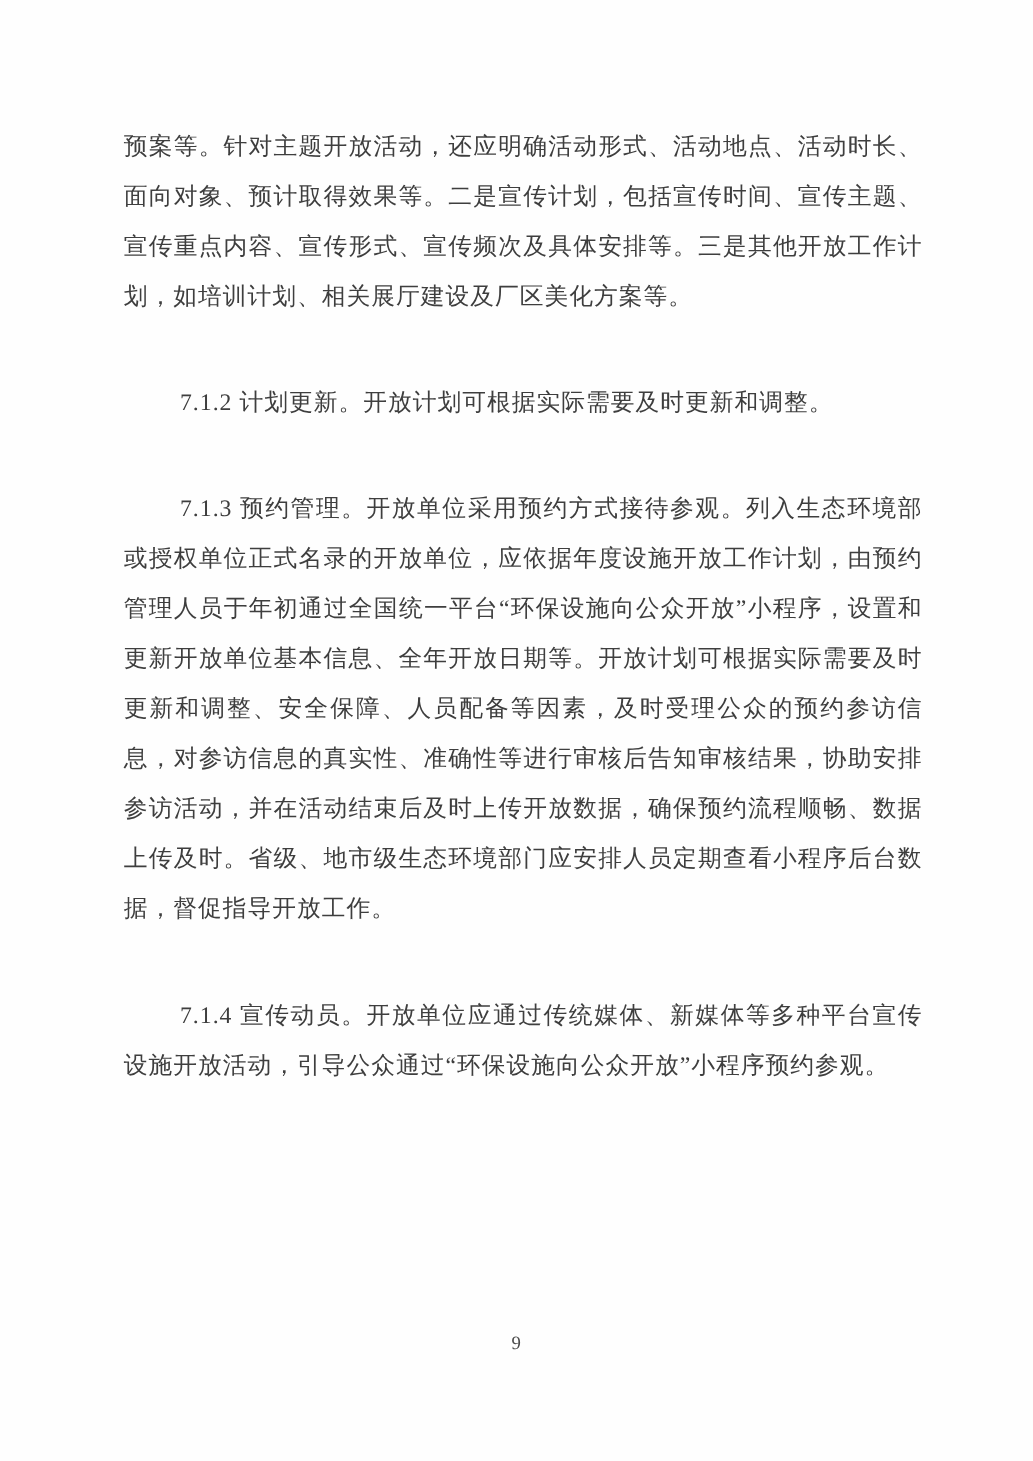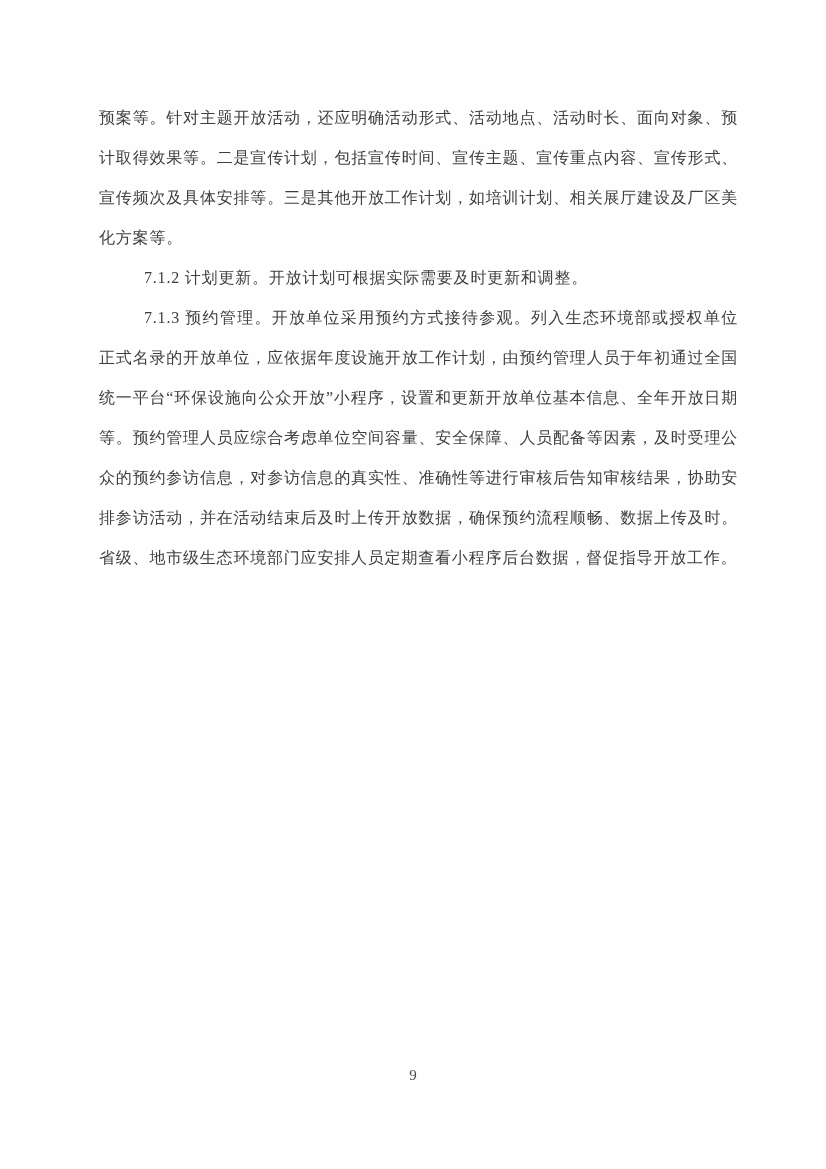--- a/index.html
+++ b/index.html
@@ -23,31 +23,32 @@
     background: #fefefe;
   }
   .content {
     position: absolute;
     left: 99px;
     top: 98px;
     width: 639px;
   }
   .para {
     margin: 0;
-    font-size: 16px;
+    font-size: 19px;
     line-height: 40px;
     letter-spacing: 0.8px;
     color: #3e3e3e;
     text-align: justify;
     text-justify: inter-character;
     text-align-last: left;
     word-break: break-all;
   }
   .para.indent {
     text-indent: 45px;
+    margin-top: 45px;
   }
   .footer {
     position: absolute;
     left: 0;
     top: 1066px;
     width: 826px;
     text-align: center;
   }
   .page-number {
     font-size: 15px;
@@ -58,22 +59,23 @@
 </head>
 <body>
 
 <div class="page">
 
   <div class="content">
     <p class="para">预案等。针对主题开放活动，还应明确活动形式、活动地点、活动时长、面向对象、预计取得效果等。二是宣传计划，包括宣传时间、宣传主题、宣传重点内容、宣传形式、宣传频次及具体安排等。三是其他开放工作计划，如培训计划、相关展厅建设及厂区美化方案等。</p>
 
     <p class="para indent">7.1.2 计划更新。开放计划可根据实际需要及时更新和调整。</p>
 
-    <p class="para indent">7.1.3 预约管理。开放单位采用预约方式接待参观。列入生态环境部或授权单位正式名录的开放单位，应依据年度设施开放工作计划，由预约管理人员于年初通过全国统一平台“环保设施向公众开放”小程序，设置和更新开放单位基本信息、全年开放日期等。预约管理人员应综合考虑单位空间容量、安全保障、人员配备等因素，及时受理公众的预约参访信息，对参访信息的真实性、准确性等进行审核后告知审核结果，协助安排参访活动，并在活动结束后及时上传开放数据，确保预约流程顺畅、数据上传及时。省级、地市级生态环境部门应安排人员定期查看小程序后台数据，督促指导开放工作。</p>
+    <p class="para indent">7.1.3 预约管理。开放单位采用预约方式接待参观。列入生态环境部或授权单位正式名录的开放单位，应依据年度设施开放工作计划，由预约管理人员于年初通过全国统一平台“环保设施向公众开放”小程序，设置和更新开放单位基本信息、全年开放日期等。开放计划可根据实际需要及时更新和调整、安全保障、人员配备等因素，及时受理公众的预约参访信息，对参访信息的真实性、准确性等进行审核后告知审核结果，协助安排参访活动，并在活动结束后及时上传开放数据，确保预约流程顺畅、数据上传及时。省级、地市级生态环境部门应安排人员定期查看小程序后台数据，督促指导开放工作。</p>
 
+    <p class="para indent">7.1.4 宣传动员。开放单位应通过传统媒体、新媒体等多种平台宣传设施开放活动，引导公众通过“环保设施向公众开放”小程序预约参观。</p>
 
   </div>
 
   <div class="footer">
     <span class="page-number">9</span>
   </div>
 
 </div>
 
 </body></html>

